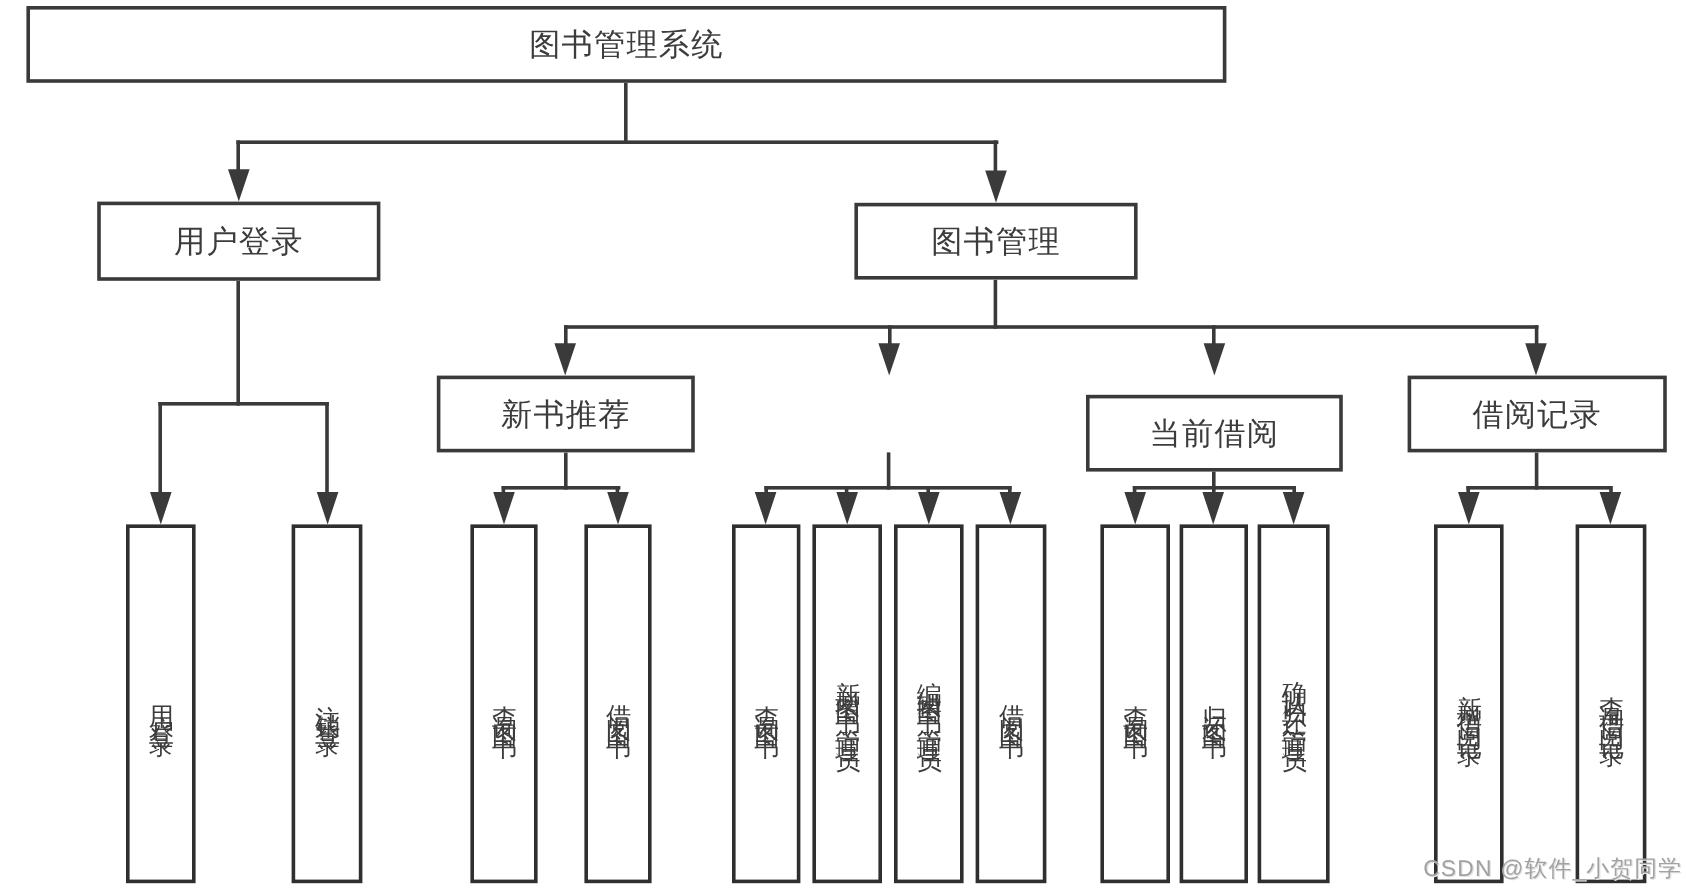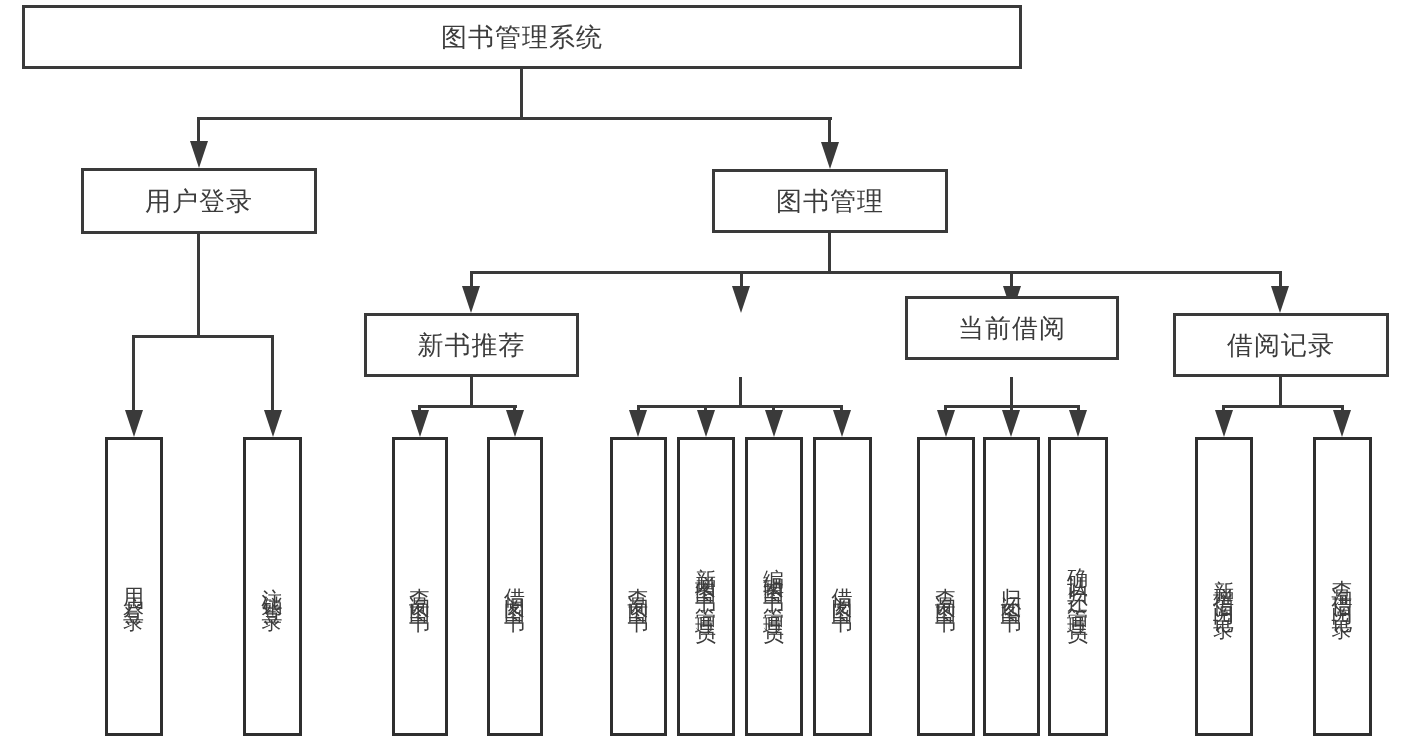--- a/index.html
+++ b/index.html
@@ -85,21 +85,21 @@
 
   <div class="box" style="left:712px; top:169px; width:236px; height:64px;">
     <span>图书管理</span>
   </div>
 
   <div class="box" style="left:364px; top:313px; width:215px; height:64px;">
     <span>新书推荐</span>
   </div>
 
 
-  <div class="box" style="left:905px; top:296px; width:214px; height:64px;">
+  <div class="box" style="left:905px; top:329px; width:214px; height:64px;">
     <span>当前借阅</span>
   </div>
 
   <div class="box" style="left:1173px; top:313px; width:216px; height:64px;">
     <span>借阅记录</span>
   </div>
 
   <div class="leaf" style="left:105px; top:437px; width:58px; height:299px;">
     <span class="vtext">用户登录</span>
   </div>
@@ -204,14 +204,15 @@
   <div class="v" style="left:1077px; top:405px; height:8px;"></div>
   <div class="a" style="left:1069px; top:410px;"></div>
 
   <div class="v" style="left:1279px; top:377px; height:31px;"></div>
   <div class="h" style="left:1222px; top:405px; width:121px;"></div>
   <div class="v" style="left:1222px; top:405px; height:8px;"></div>
   <div class="a" style="left:1215px; top:410px;"></div>
   <div class="v" style="left:1341px; top:405px; height:8px;"></div>
   <div class="a" style="left:1333px; top:410px;"></div>
 
+  <div class="watermark">CSDN @软件_小贺同学</div>
 
 </div>
 
 </body></html>

